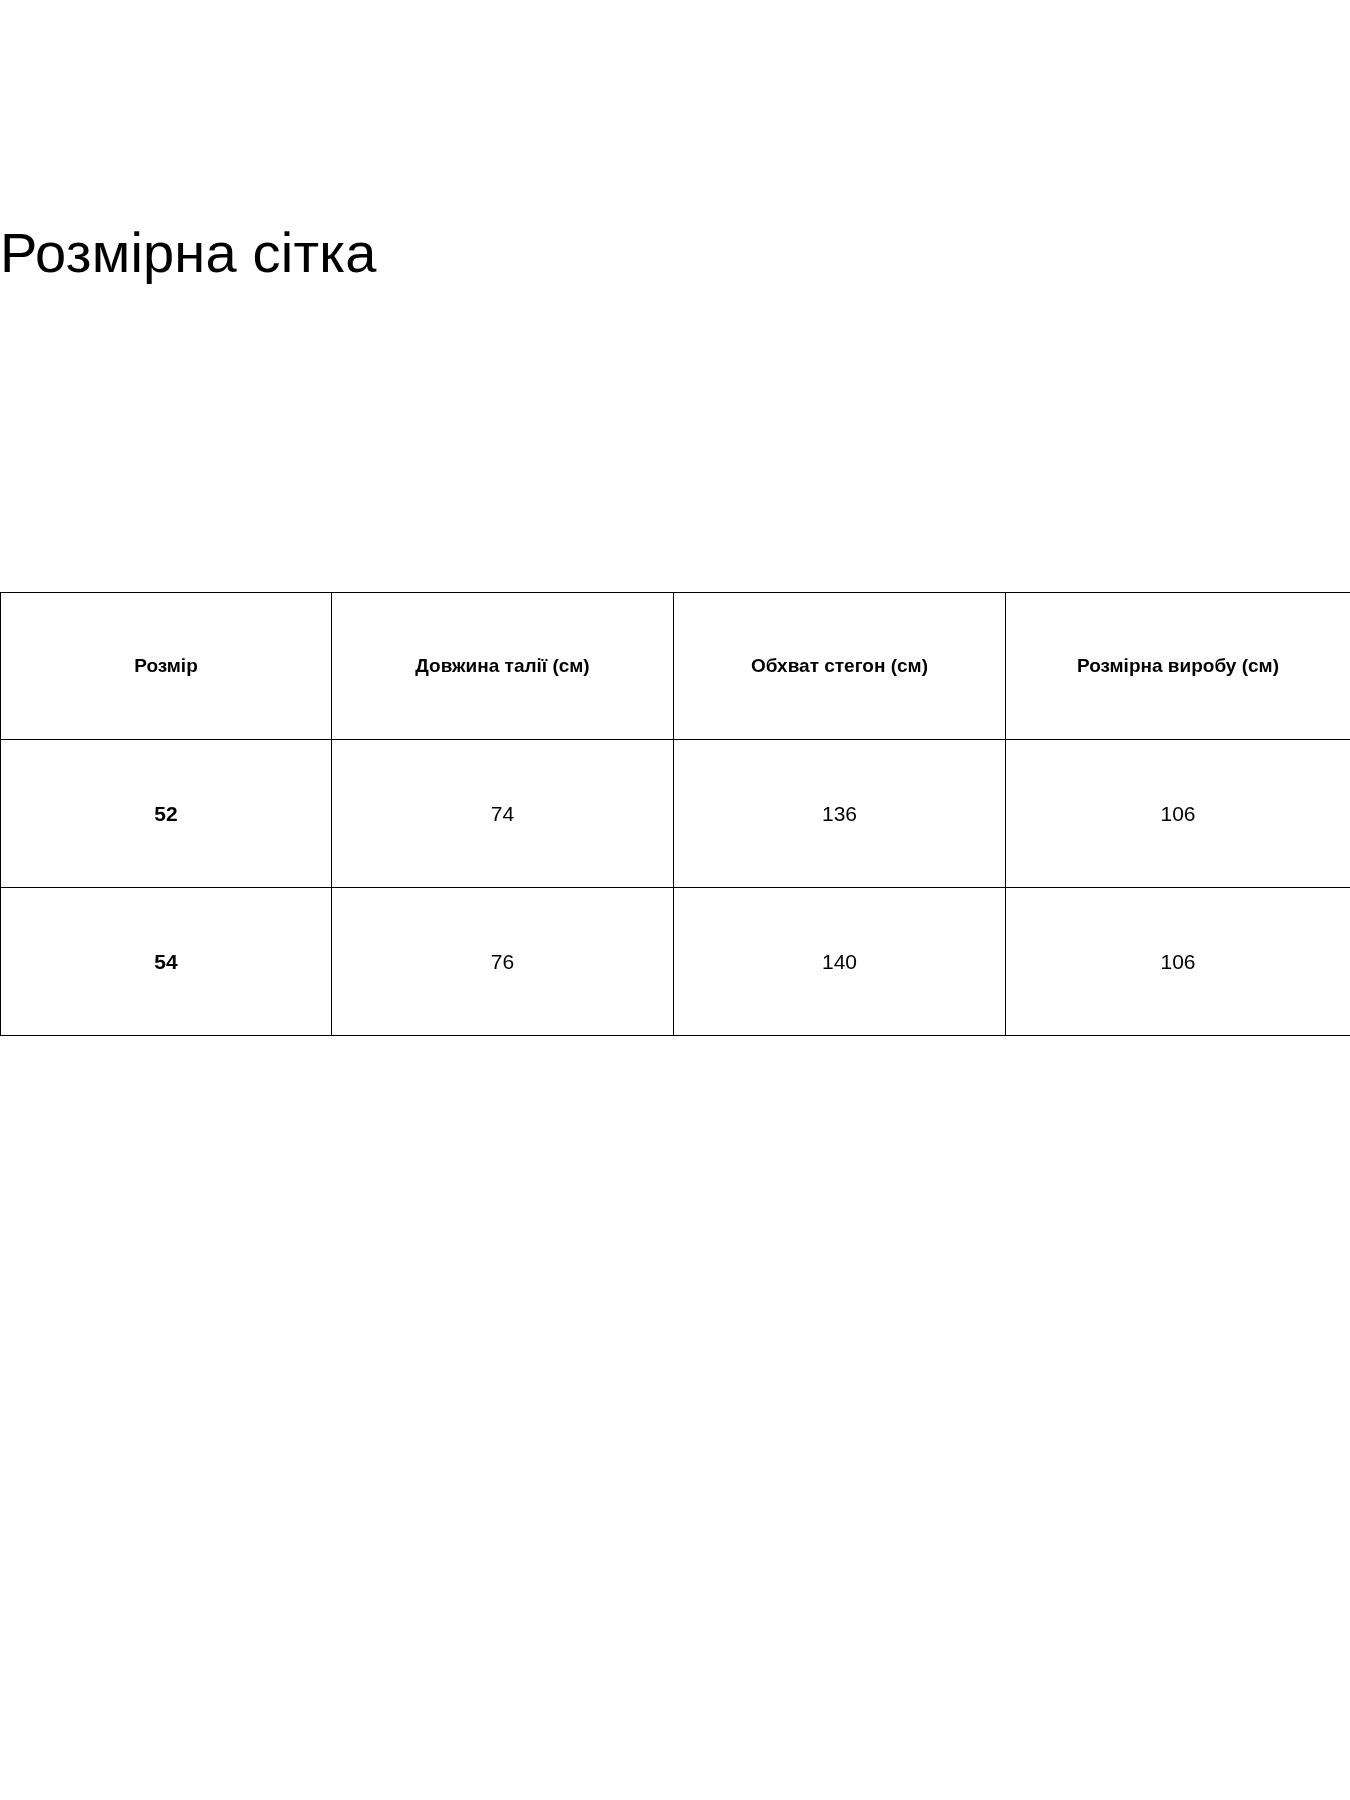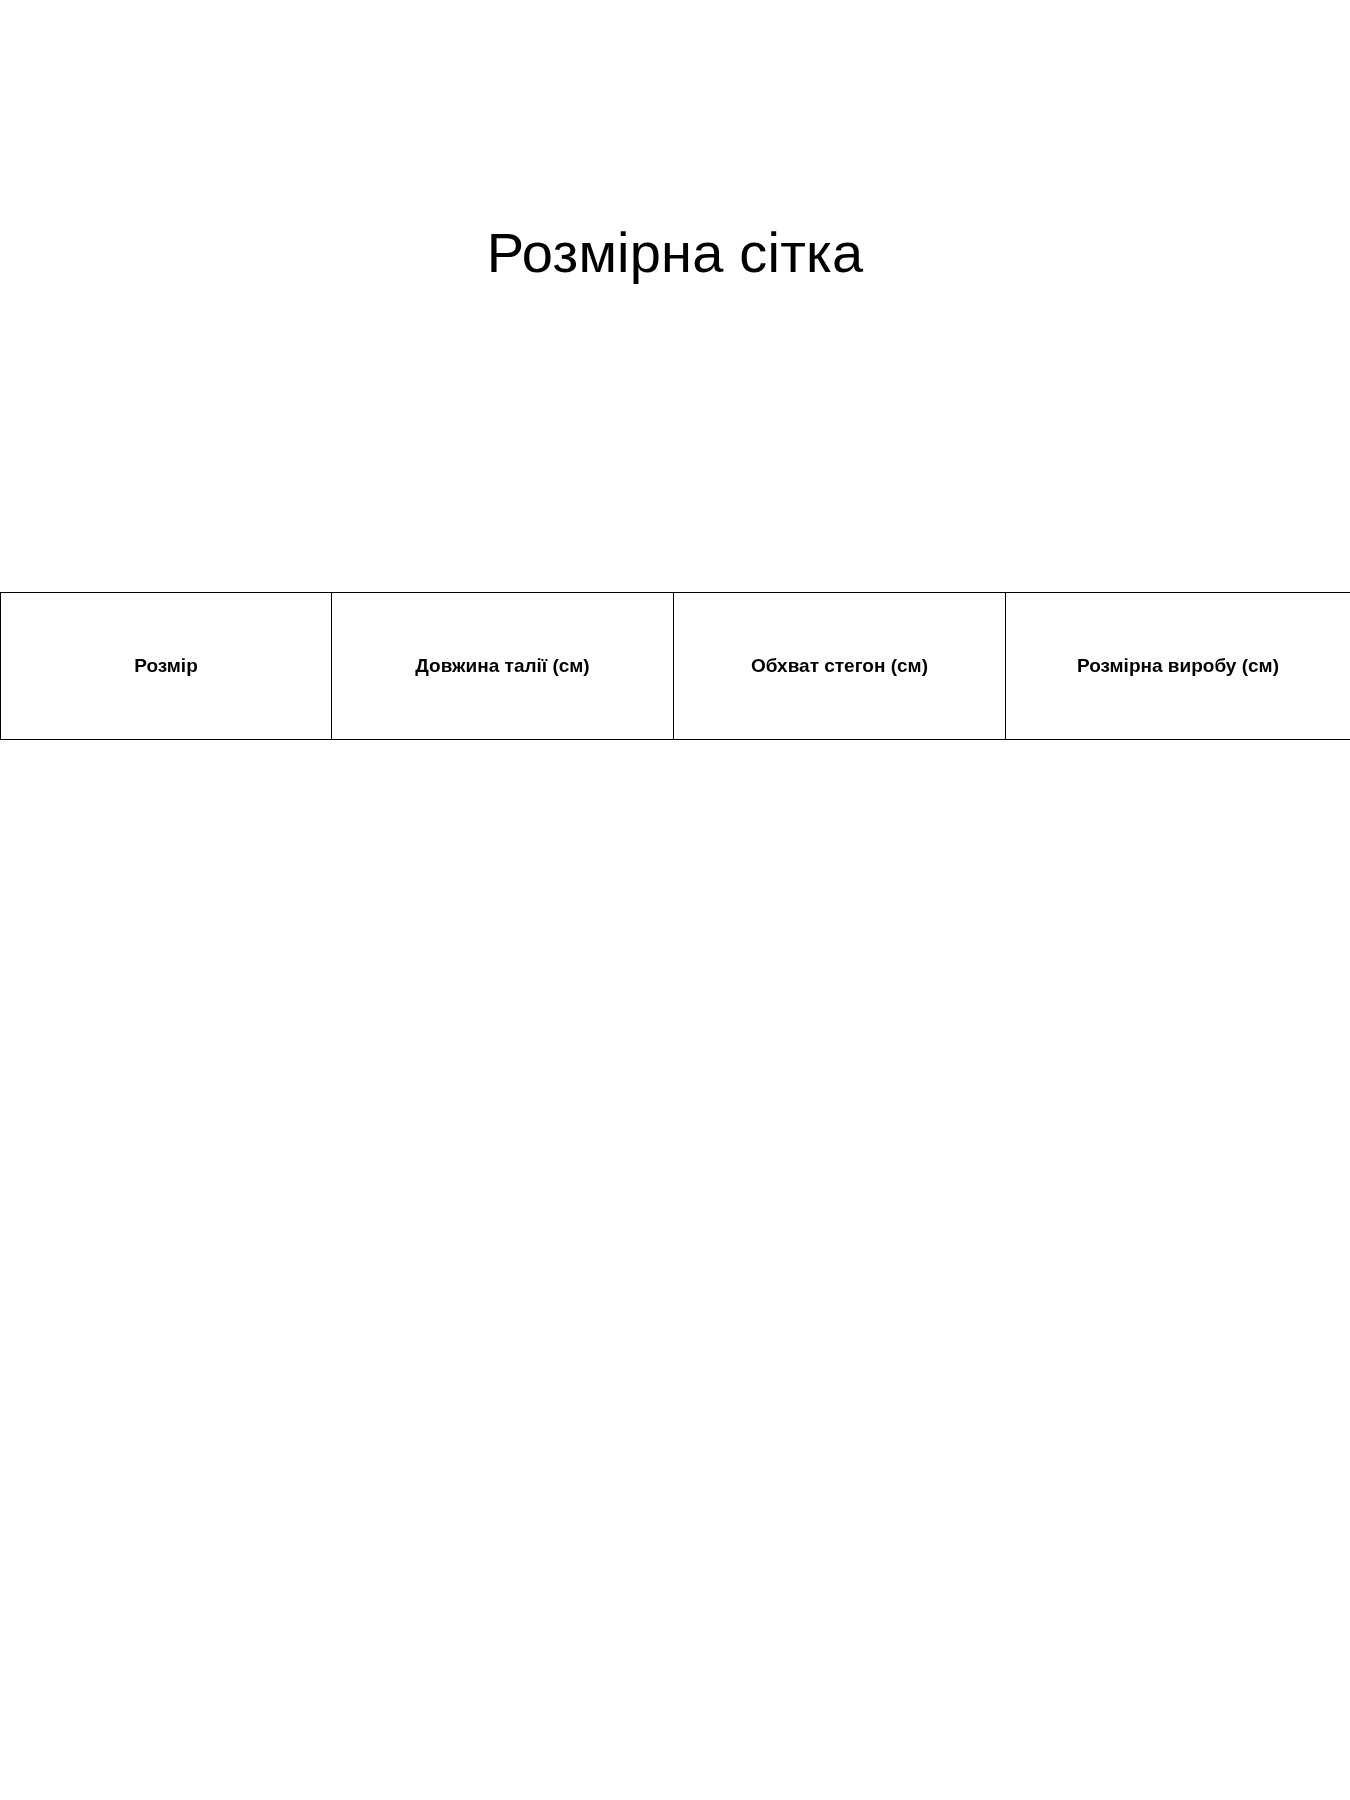--- a/index.html
+++ b/index.html
@@ -16,21 +16,20 @@
     overflow: hidden;
   }
   .page {
     width: 1350px;
     height: 1800px;
     box-sizing: border-box;
     background: #ffffff;
     position: relative;
   }
   .title {
-    text-align: center;
     font-size: 56px;
     font-weight: 400;
     line-height: 1.1;
     margin: 0;
     padding-top: 222px;
     letter-spacing: 0.2px;
     color: #000000;
   }
   .table-wrap {
     position: absolute;
@@ -89,17 +88,29 @@
       </colgroup>
       <thead>
         <tr>
           <th>Розмір</th>
           <th>Довжина талії (см)</th>
           <th>Обхват стегон (см)</th>
           <th>Розмірна виробу (см)</th>
         </tr>
       </thead>
       <tbody>
+        <tr>
+          <td class="size-cell">52</td>
+          <td>74</td>
+          <td>136</td>
+          <td>106</td>
+        </tr>
+        <tr>
+          <td class="size-cell">54</td>
+          <td>76</td>
+          <td>140</td>
+          <td>106</td>
+        </tr>
       </tbody>
     </table>
   </div>
 
 </div>
 
 </body></html>

